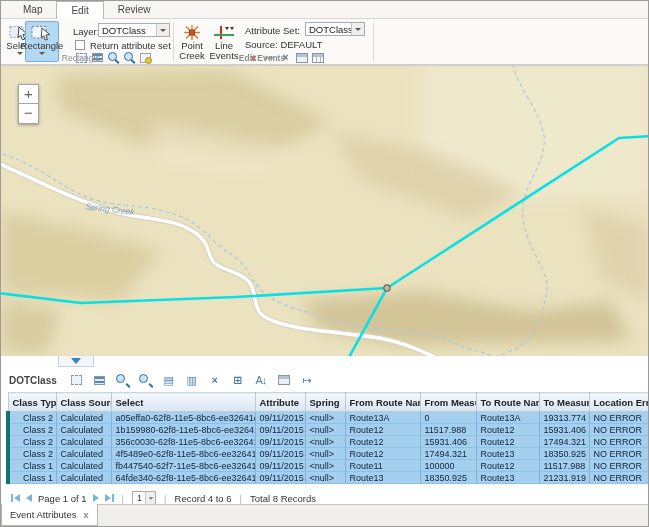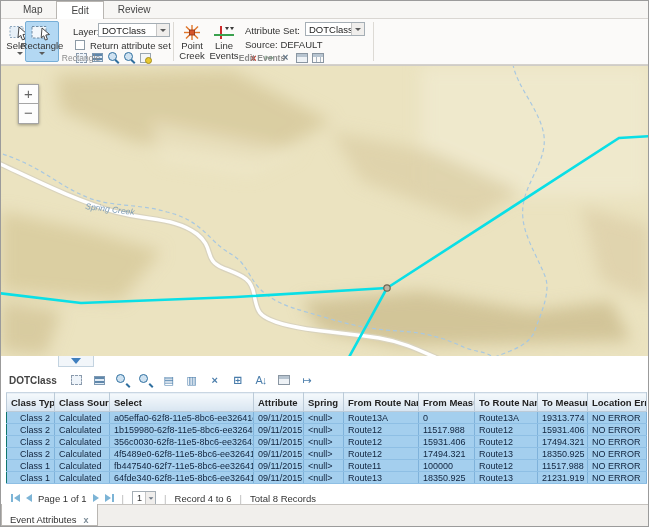--- a/index.html
+++ b/index.html
@@ -72,36 +72,36 @@
 
   .table-toolbar { height:24px; display:flex; align-items:center; padding-left:8px; }
   .tbl-title { font-weight:bold; font-size:10px; color:#444; margin-right:12px; }
   .tbi { width:16px; height:15px; margin-right:7px; display:inline-flex; align-items:center; justify-content:center; font-size:11px; color:#4a7dab; position:relative; }
 
   table.grid { border-collapse:collapse; table-layout:fixed; width:640px; margin-left:5px; }
   table.grid th { height:19px; font-size:9.5px; font-weight:bold; color:#222; text-align:left; padding:0 0 0 4px;
     background:linear-gradient(#f5f9fc, #d8e5f1); border:1px solid #bccbd8; border-top:1px solid #c9d6e2; white-space:nowrap; overflow:hidden; }
   table.grid td { height:12px; font-size:9px; color:#10233d; padding:0 0 0 4px; background:#a4cfee;
     border-right:1px solid #7fb2da; border-bottom:1px solid #8ebfe4; white-space:nowrap; overflow:hidden; }
-  table.grid tr td:first-child { border-left:1px solid #0f766e;padding-left:13px; }
+  table.grid tr td:first-child { border-left:4px solid #0f766e;padding-left:13px; }
 
   .pager { height:18px; margin-top:5px; display:flex; align-items:center; padding-left:10px; font-size:9.5px; color:#333; gap:6px; }
   .pgbtn { display:inline-flex; align-items:center; gap:1px; cursor:pointer; }
   .tri-l { width:0; height:0; border-top:4px solid transparent; border-bottom:4px solid transparent; border-right:6px solid #7cb4d6; }
   .tri-r { width:0; height:0; border-top:4px solid transparent; border-bottom:4px solid transparent; border-left:6px solid #7cb4d6; }
   .pbar { width:2px; height:8px; background:#7cb4d6; }
   .pgsep { color:#b5b5b5; padding:0 2px; }
   .pgcombo { width:24px; height:14px; border:1px solid #a5aeb5; background:#fff; display:flex; align-items:center; }
   .pgcombo .val { flex:1; padding-left:4px; font-size:9px; }
   .pgcombo .arrowbtn { width:10px; height:100%; background:#f0eeec; border-left:1px solid #c5c5c5; display:flex; align-items:center; justify-content:center; }
   .pgcombo .caret-dn { border-top-color:#6a7684; transform:scale(.8); }
 
   
   .bottombar { position:absolute; left:0; right:0; bottom:0; height:22px; background:#f1efec; border-top:1px solid #c6c3bf; }
-  .btab { position:absolute; left:0px; top:-1px; height:22px; background:#fff; border:1px solid #b9b6b2; border-top:none; display:flex; align-items:flex-end; padding:0 8px; gap:7px; font-size:9.5px; color:#333; }
+  .btab { position:absolute; left:0px; top:-1px; height:22px; background:#fff; border:1px solid #b9b6b2; border-top:none; display:flex; align-items:center; padding:0 8px; gap:7px; font-size:9.5px; color:#333; }
   .btab .close { color:#7a8a96; font-weight:bold; font-size:9px; cursor:pointer; }
 
   
   .bicon { margin-top:2px; }
 </style>
 </head>
 <body>
 
 <div class="app">
 

